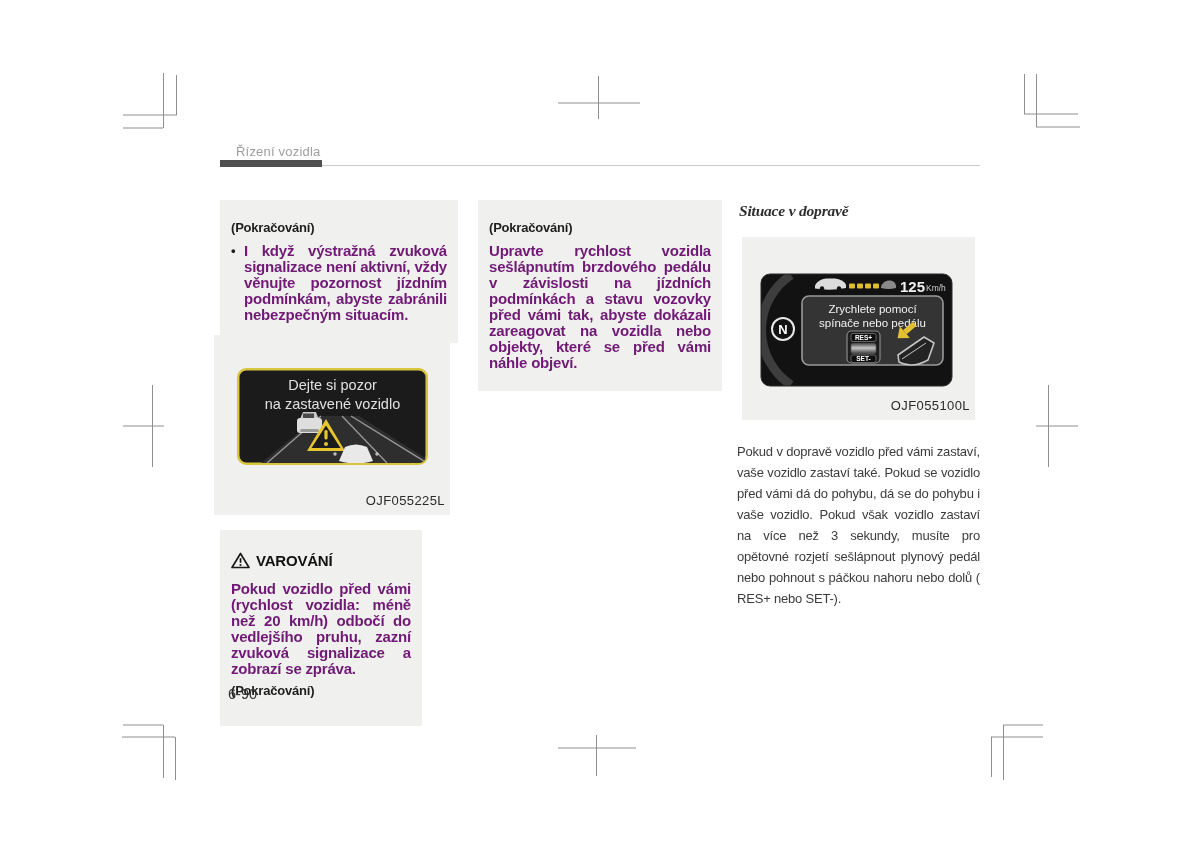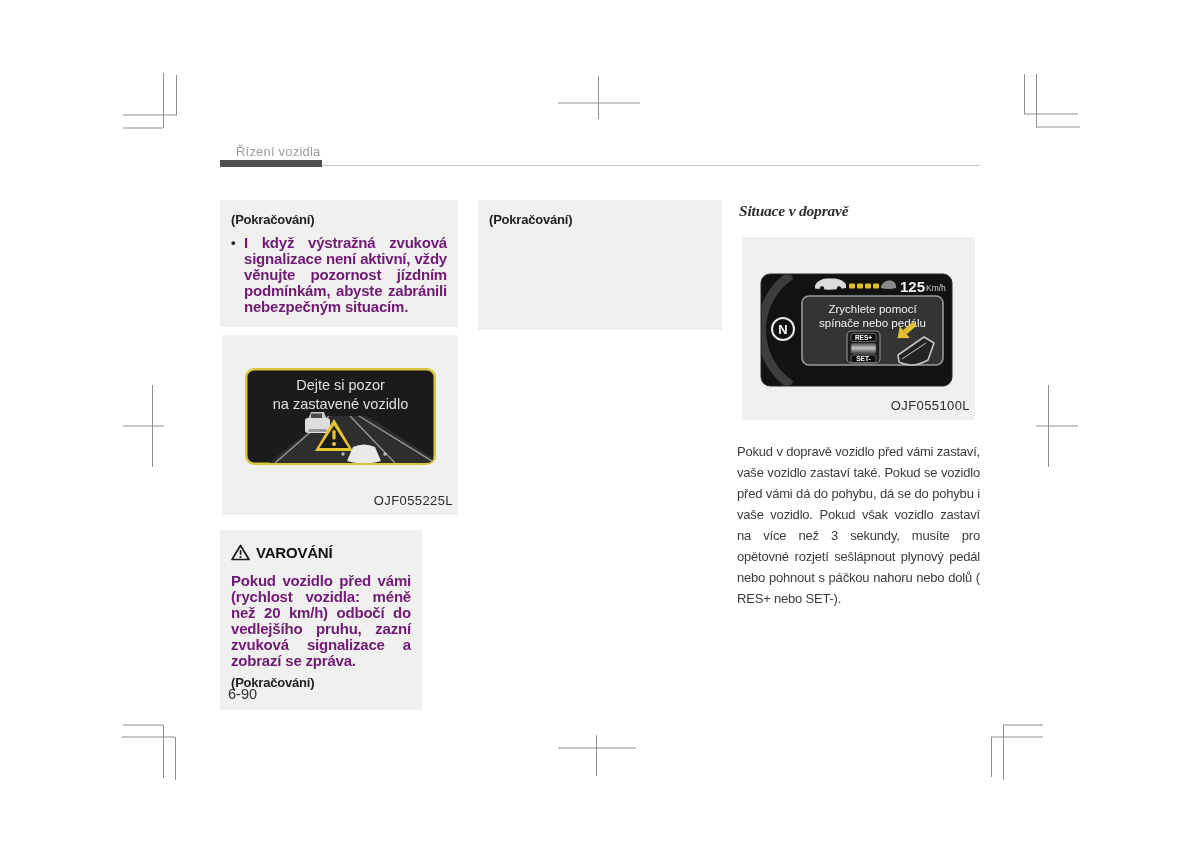--- a/index.html
+++ b/index.html
@@ -6,33 +6,33 @@
   .page{position:relative;width:1200px;height:852px;background:#ffffff;overflow:hidden;
         font-family:"Liberation Sans","DejaVu Sans",sans-serif;}
   svg text{font-family:"Liberation Sans","DejaVu Sans",sans-serif;}
 
   
   .header-title{position:absolute;left:236px;top:144px;font-size:13px;color:#9e9e9e;letter-spacing:.2px;}
   .header-bar{position:absolute;left:220px;top:160px;width:102px;height:7px;background:#4f4f4f;}
   .header-rule{position:absolute;left:322px;top:165px;width:658px;height:1px;background:#c9c9c9;}
 
   
-  .box{position:absolute;background:#f0f0ef;box-sizing:border-box;padding:12px 11px;}
+  .box{position:absolute;background:#f0f0ef;box-sizing:border-box;padding:20px 11px;}
   .box-label{font-size:13px;font-weight:bold;color:#1e1e1e;margin-bottom:8px;letter-spacing:-.2px;}
   .box-body{font-size:15px;line-height:16px;font-weight:bold;color:#701a75;
             text-align:justify;letter-spacing:-.2px;margin:0;}
   .bullet-row{display:flex;}
   .bullet-marker{font-size:13px;font-weight:bold;color:#1e1e1e;width:13px;flex:0 0 13px;}
 
   .col1-box{left:220px;top:200px;width:238px;min-height:126px;}
   .col2-box{left:478px;top:200px;width:244px;min-height:130px;}
 
   
   .fig{position:absolute;background:#f0f0ef;}
-  .fig1{left:222px;top:335px;width:236px;height:180px;}
+  .fig1{left:214px;top:335px;width:236px;height:180px;}
   .fig1 .display{position:absolute;left:23px;top:33px;}
   .fig2{left:742px;top:237px;width:233px;height:183px;}
   .fig2 .display{position:absolute;left:18px;top:36px;}
   .fig-caption{position:absolute;right:5px;bottom:7px;font-size:13px;color:#2b2b2b;letter-spacing:.4px;}
 
   
   .warning-box{left:220px;top:530px;width:202px;min-height:127px;}
   .warning-header{display:flex;align-items:center;margin:2px 0 12px 0;}
   .warning-header .w-icon{margin-right:6px;flex:0 0 auto;}
   .warning-title{font-size:15px;font-weight:bold;color:#111;letter-spacing:-.2px;}
@@ -141,20 +141,21 @@
         <circle cx="9.5" cy="13" r="1.1" fill="#1a1a1a"></circle>
       </svg>
       <span class="warning-title">VAROVÁNÍ</span>
     </div>
     <p class="box-body">Pokud vozidlo před vámi (rychlost vozidla: méně než 20 km/h) odbočí do vedlejšího pruhu, zazní zvuková signalizace a zobrazí se zpráva.</p>
     <div class="box-label warning-cont">(Pokračování)</div>
   </section>
 
   <section class="box col2-box">
     <div class="box-label">(Pokračování)</div>
+    <p class="box-body">Upravte rychlost vozidla sešlápnutím brzdového pedálu v závislosti na jízdních podmínkách a stavu vozovky před vámi tak, abyste dokázali zareagovat na vozidla nebo objekty, které se před vámi náhle objeví.</p>
   </section>
 
   <h2 class="col3-heading">Situace v dopravě</h2>
 
   <figure class="fig fig2" style="margin:0;">
     <svg class="display" width="193" height="114" viewBox="0 0 193 114">
       <defs>
         <linearGradient id="rollerGrad" x1="0" y1="0" x2="0" y2="1">
           <stop offset="0" stop-color="#4e4e4e"></stop>
             <stop offset="0.45" stop-color="#c8c8c8"></stop>

